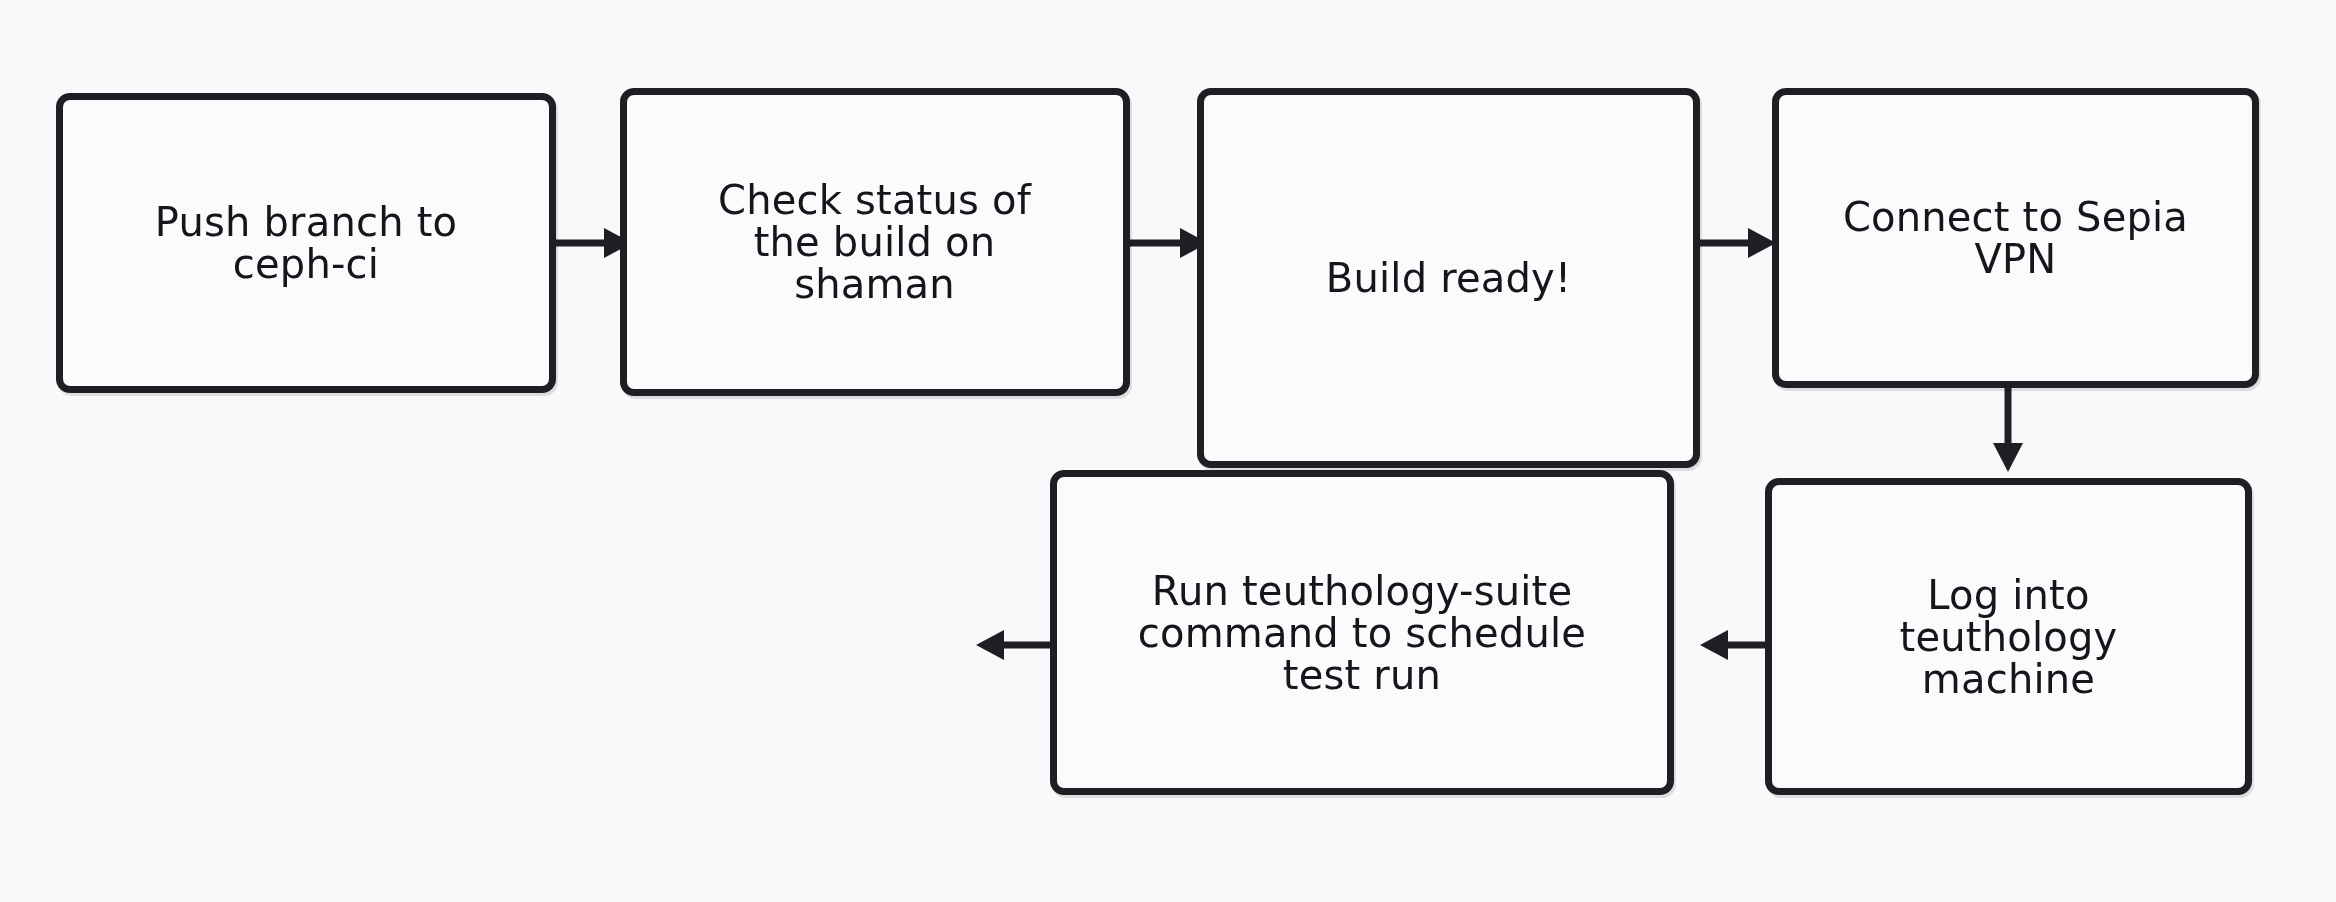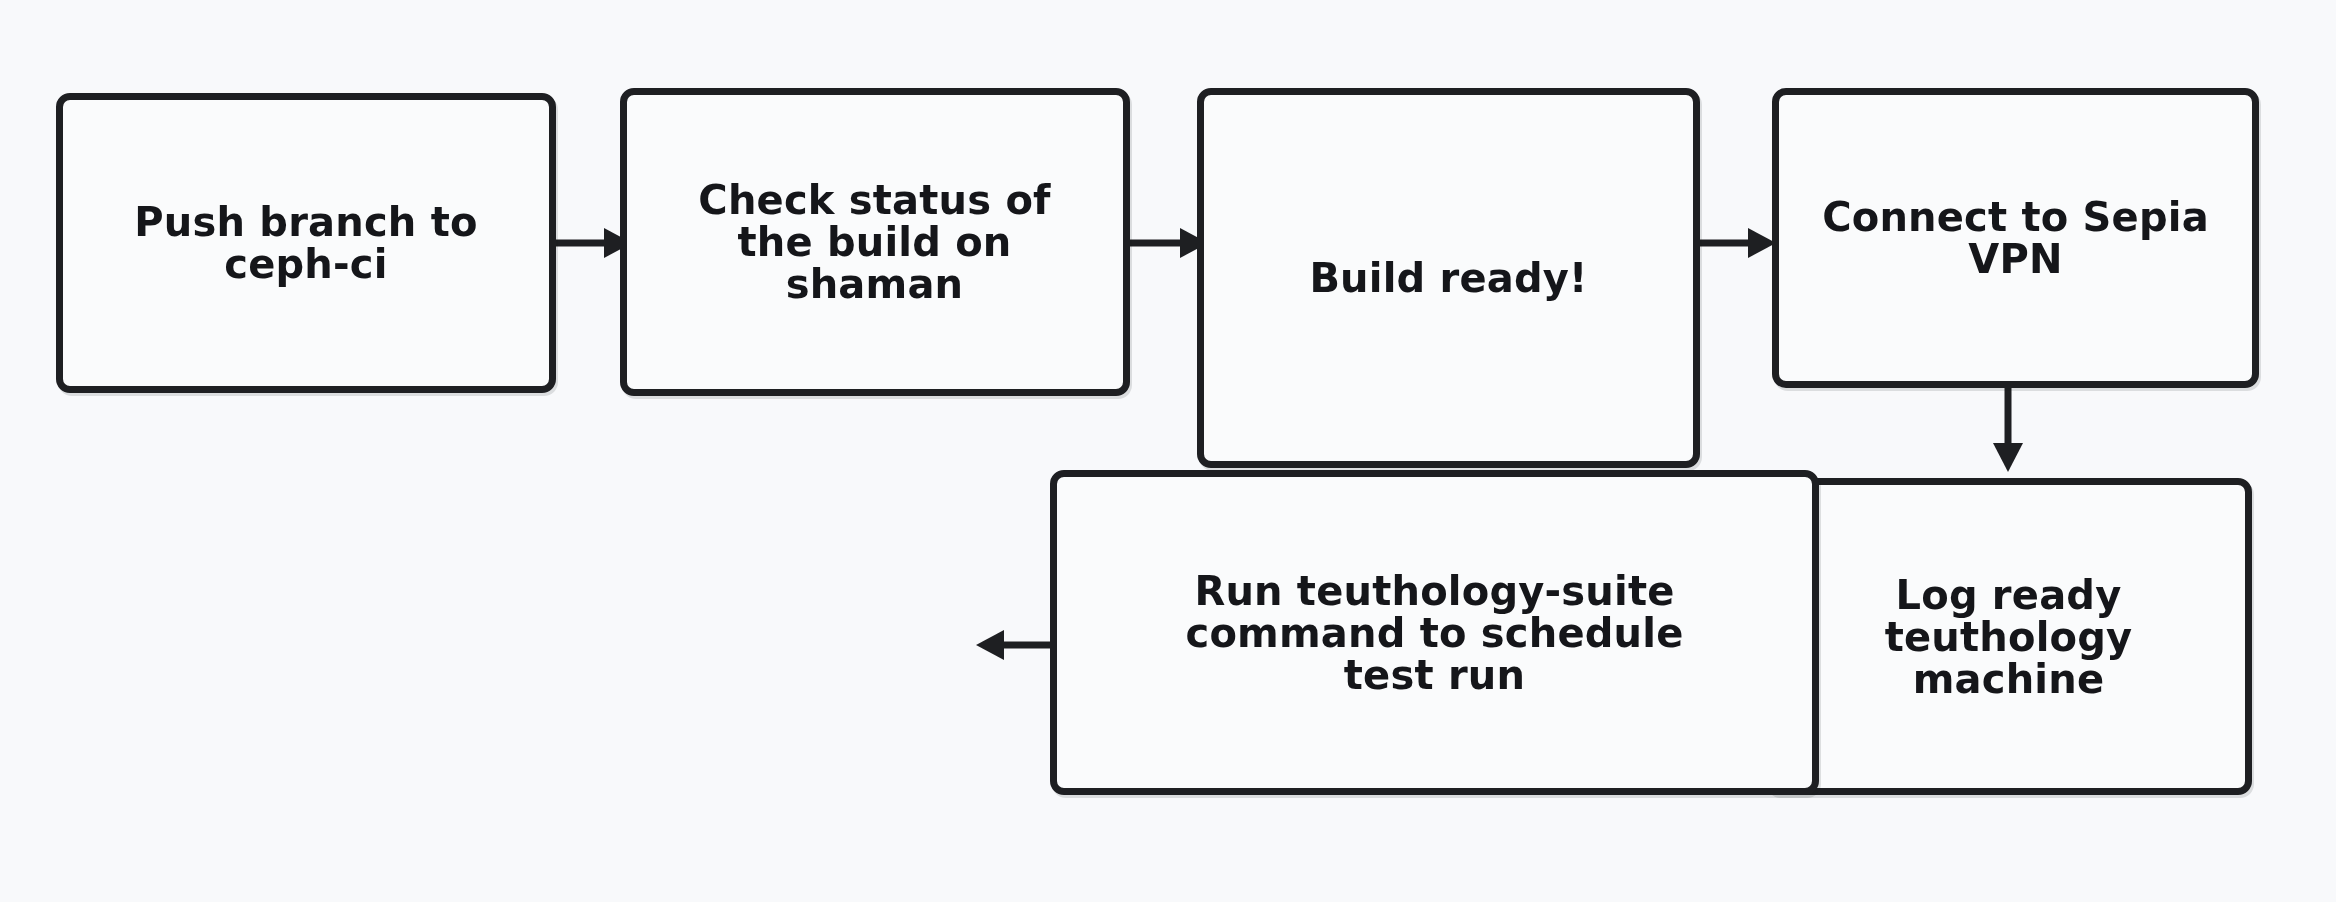--- a/index.html
+++ b/index.html
@@ -24,41 +24,41 @@
     background: #fafbfc;
     border: 7px solid #1e1f22;
     border-radius: 14px;
     display: flex;
     align-items: center;
     justify-content: center;
     text-align: center;
     color: #15161a;
     font-family: "DejaVu Sans", sans-serif;
     font-size: 40px;
-    font-weight: 700;
+    font-weight: 400;
     line-height: 1.05;
     letter-spacing: 0.2px;
     padding: 0 18px;
     box-shadow: 2px 3px 0 rgba(20,21,25,0.12);
   }
   .node .label {
     display: block;
     max-width: 100%;
     white-space: pre-line;
   }
 
   
   #node-push      { left: 56px;   top: 93px;  width: 500px; height: 300px; }
   #node-shaman    { left: 620px;  top: 88px;  width: 510px; height: 308px; padding-left: 17px; }
   #node-ready     { left: 1197px; top: 88px;  width: 503px; height: 380px; }
   #node-vpn       { left: 1772px; top: 88px;  width: 487px; height: 300px; }
 
   
   #node-pulpito   { left: 546px;  top: 478px; width: 430px; height: 317px; }
-  #node-runsuite  { left: 1050px; top: 470px; width: 769px; height: 325px; }
+  #node-runsuite  { left: 1050px; top: 470px; width: 624px; height: 325px; }
   #node-login     { left: 1765px; top: 478px; width: 487px; height: 317px; }
 
   
   #edges {
     position: absolute;
     left: 0; top: 0;
     width: 2336px;
     height: 902px;
     pointer-events: none;
   }
@@ -121,21 +121,21 @@
   <div class="node" id="node-ready">
     <span class="label">Build ready!</span>
   </div>
 
   <div class="node" id="node-vpn">
     <span class="label">Connect to Sepia
 VPN</span>
   </div>
 
   <div class="node" id="node-login">
-    <span class="label">Log ready
+    <span class="label">Log into
 teuthology
 machine</span>
   </div>
 
   <div class="node" id="node-runsuite">
     <span class="label">Run teuthology-suite
 command to schedule
 test run</span>
   </div>
 

